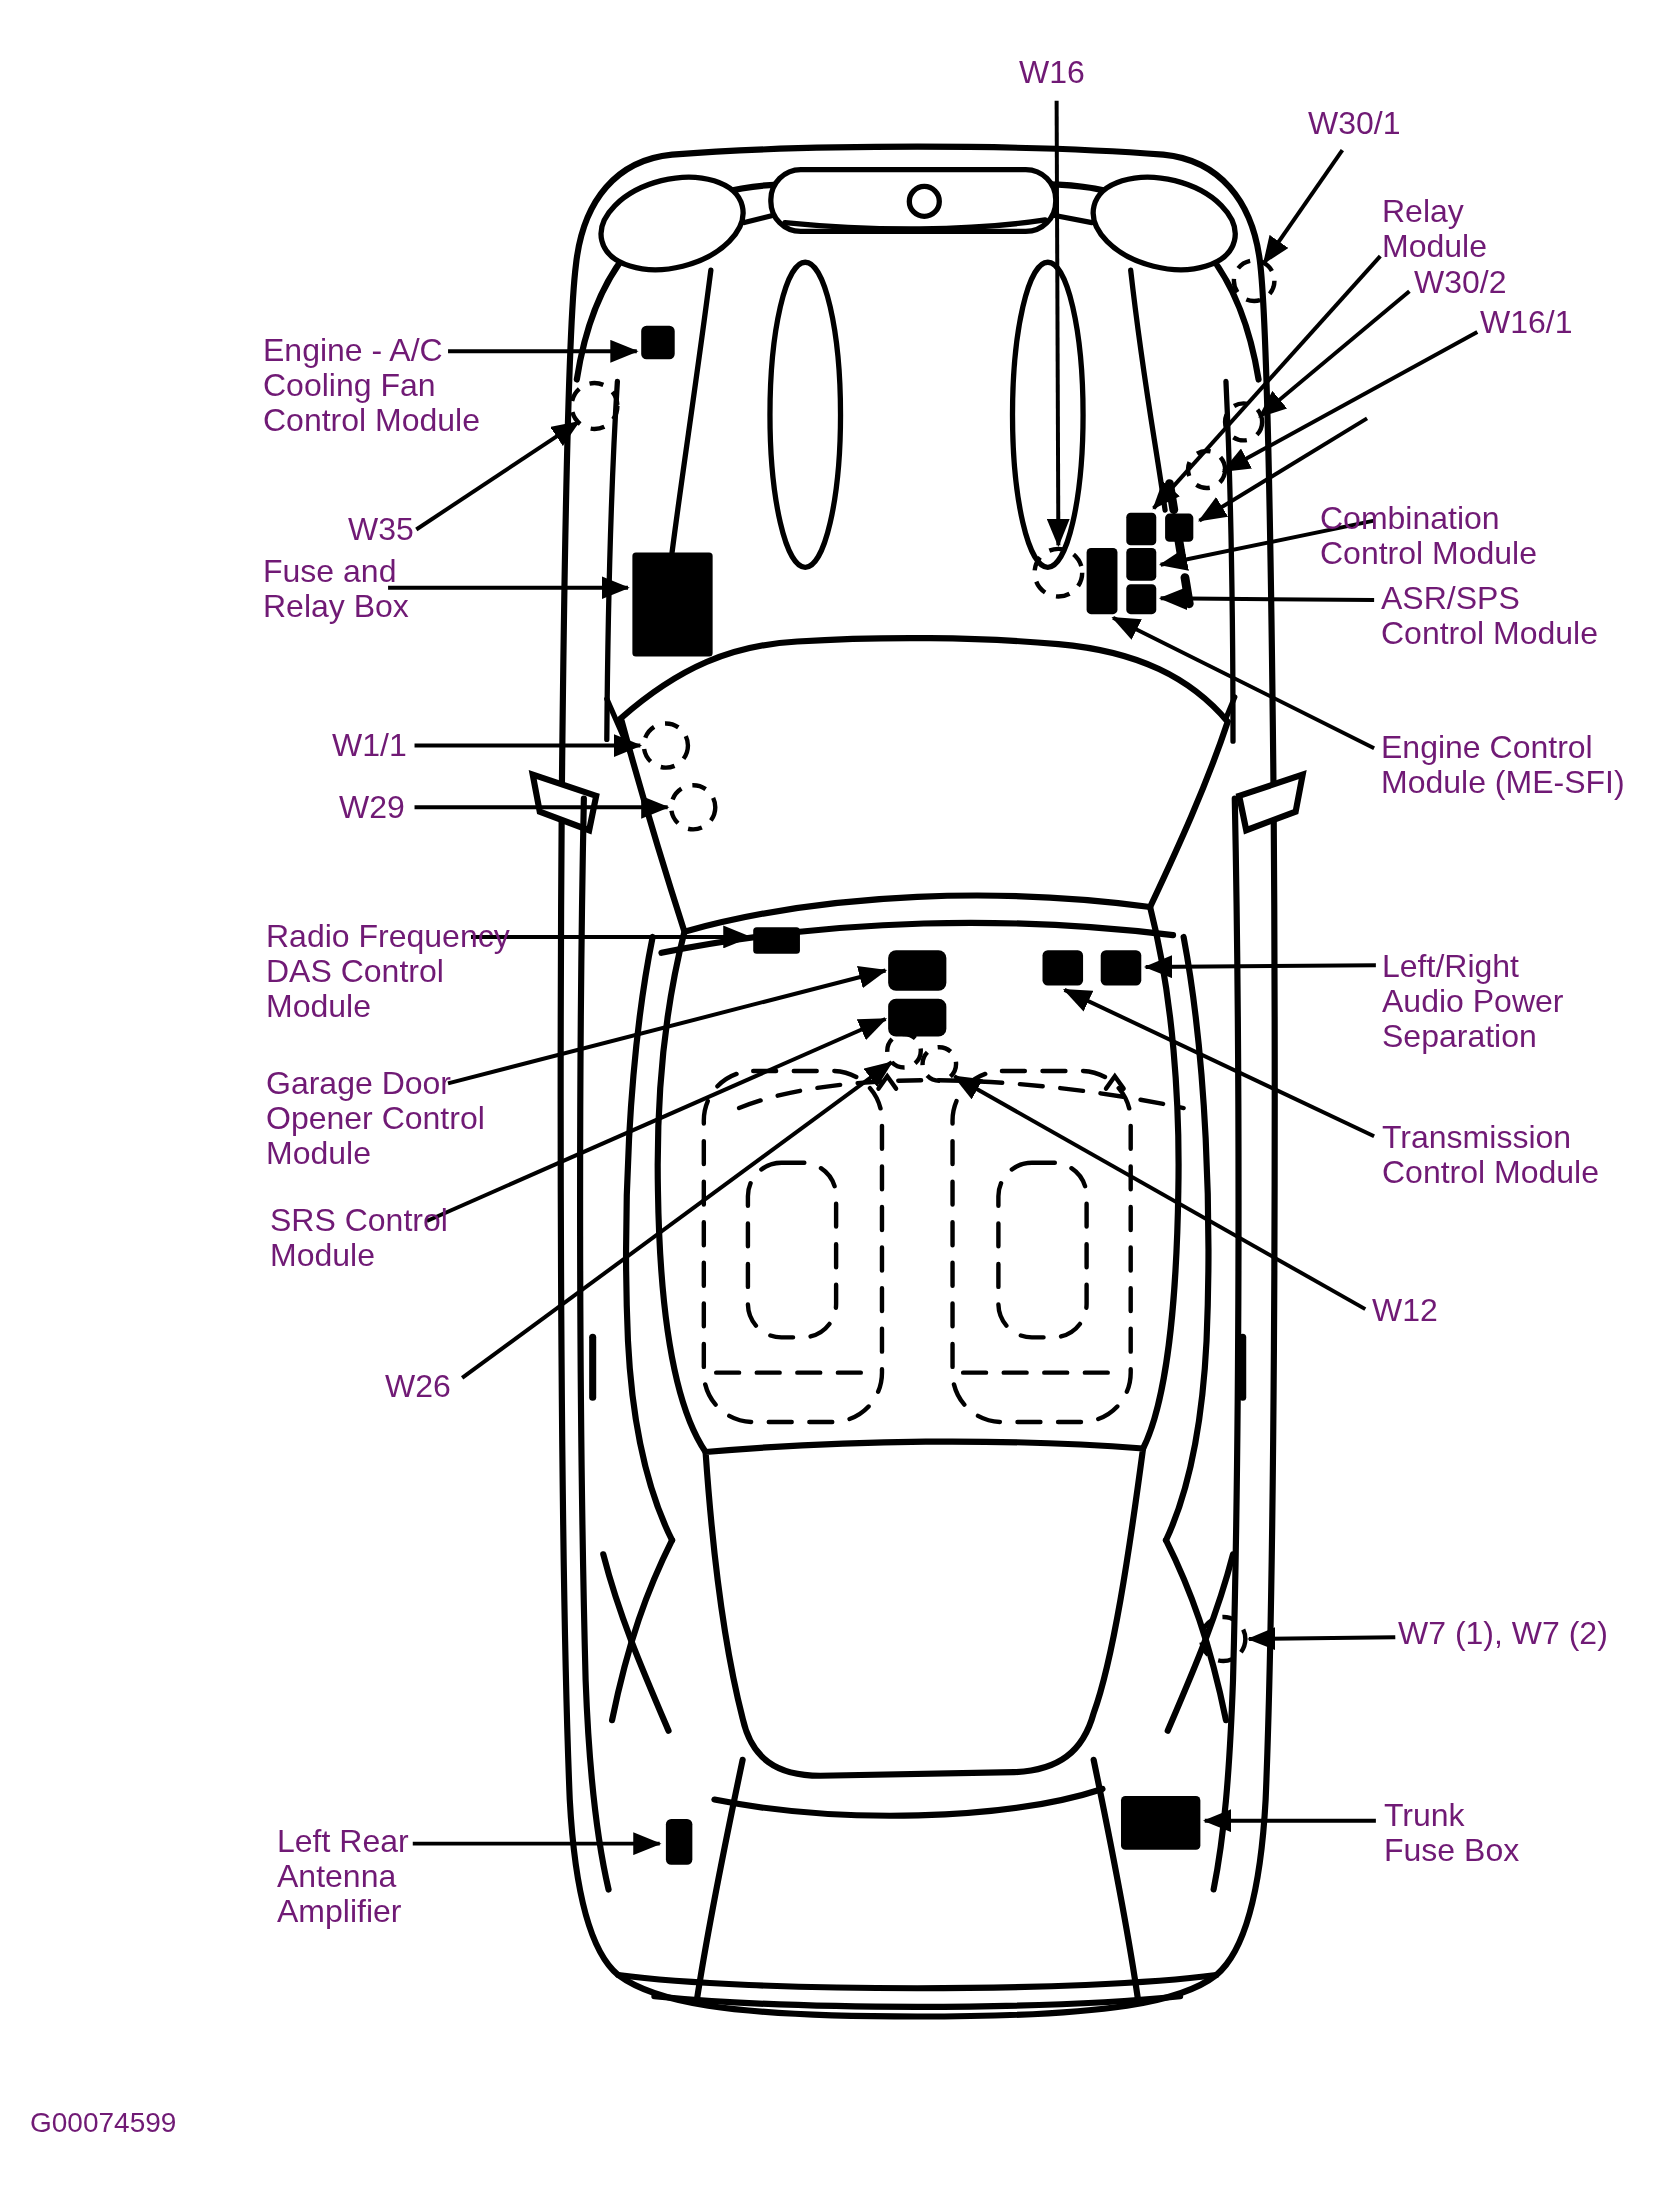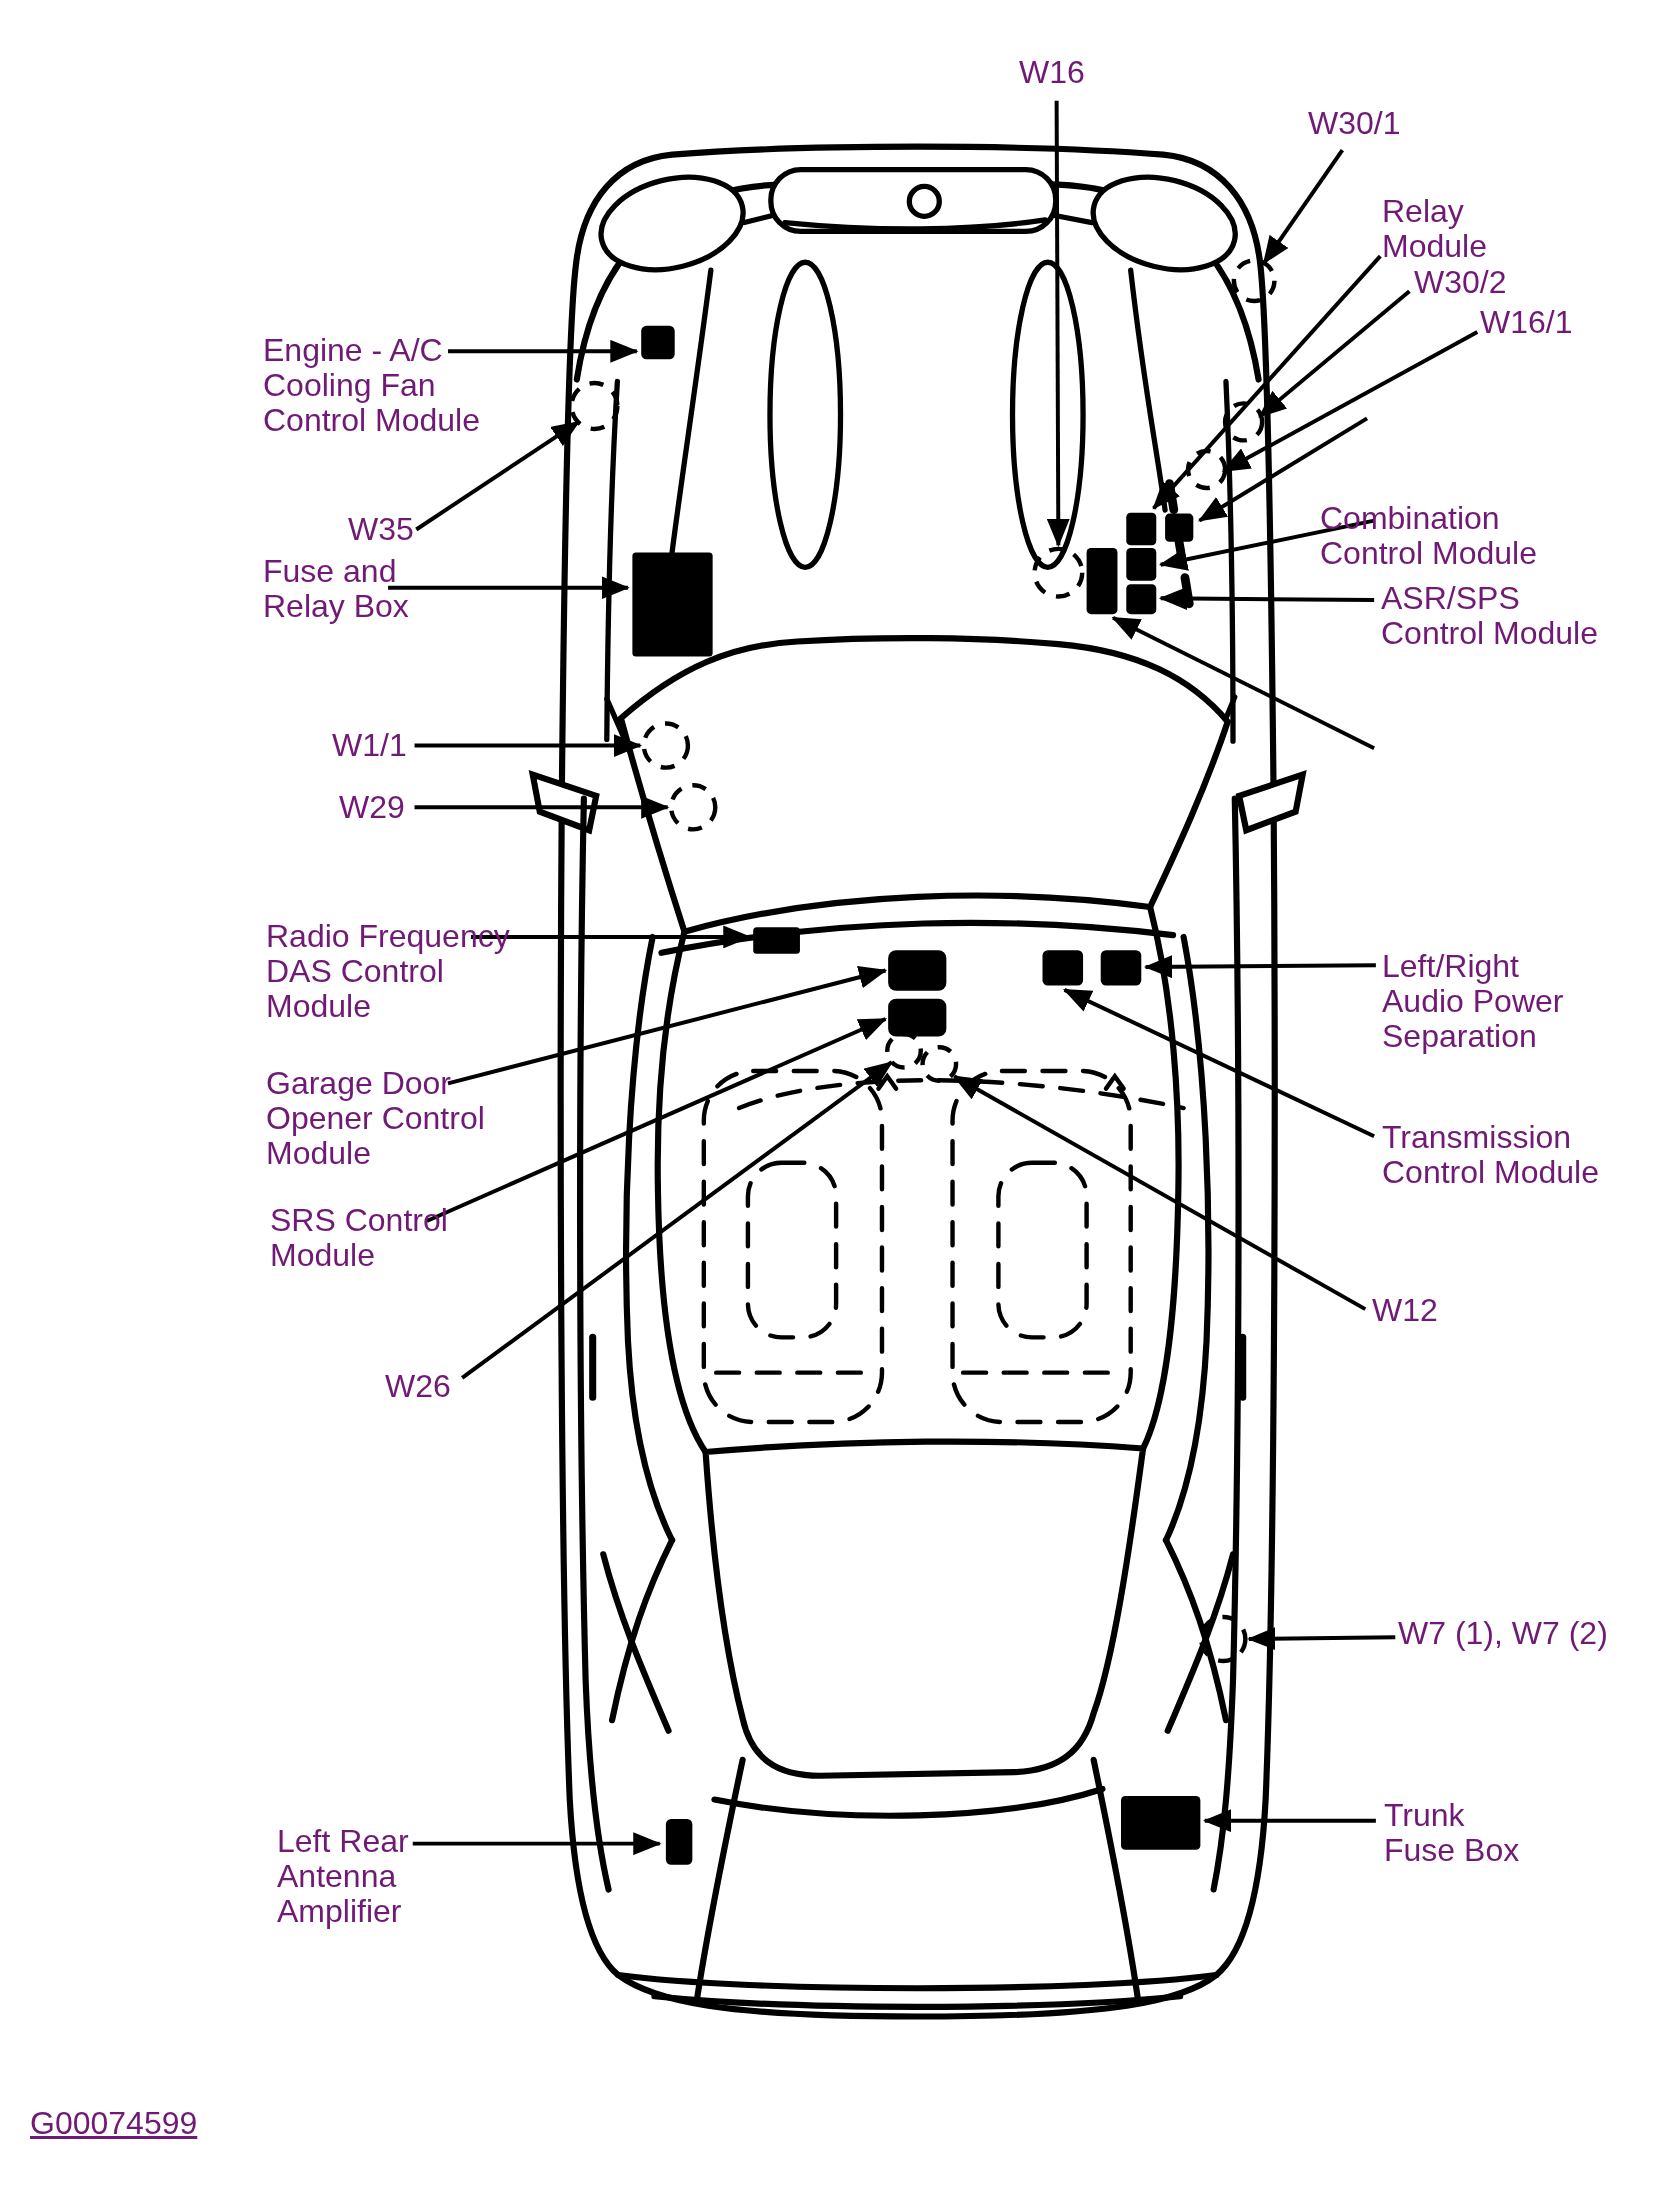--- a/index.html
+++ b/index.html
@@ -7,21 +7,21 @@
     width:1659px;height:2202px;position:relative;overflow:hidden;
     background:#ffffff;
     font-family:"Liberation Sans", sans-serif;
   }
   #stage{position:absolute;left:0;top:0;width:1659px;height:2202px;}
   svg{position:absolute;left:0;top:0;}
   .lbl{
     position:absolute;color:#701a75;font-size:32px;line-height:35px;
     white-space:pre-line;letter-spacing:0px;
   }
-  .lbl.small{font-size:32px;line-height:26.5px;text-decoration:underline;}
+  .lbl.small{font-size:28px;line-height:26.5px;}
 </style>
 </head>
 <body>
 
 <div id="stage">
 
 <svg width="1659" height="2202" viewBox="0 0 1881 2496">
   <defs>
     <marker id="ah" markerUnits="userSpaceOnUse" markerWidth="34" markerHeight="26" refX="30" refY="13" orient="auto">
       <path d="M0,0 L32,13 L0,26 Z" fill="#000"></path>
@@ -191,20 +191,22 @@
   <div class="lbl" style="left:1019px;top:55px;">W16</div>
   <div class="lbl" style="left:1308px;top:106px;">W30/1</div>
   <div class="lbl" style="left:1382px;top:194px;">Relay
 Module</div>
   <div class="lbl" style="left:1414px;top:265px;">W30/2</div>
   <div class="lbl" style="left:1480px;top:305px;">W16/1</div>
   <div class="lbl" style="left:1320px;top:501px;">Combination
 Control Module</div>
   <div class="lbl" style="left:1381px;top:581px;">ASR/SPS
 Control Module</div>
+  <div class="lbl" style="left:1381px;top:730px;">Engine Control
+Module (ME-SFI)</div>
   <div class="lbl" style="left:263px;top:333px;">Engine - A/C
 Cooling Fan
 Control Module</div>
   <div class="lbl" style="left:348px;top:512px;">W35</div>
   <div class="lbl" style="left:263px;top:554px;">Fuse and
 Relay Box</div>
   <div class="lbl" style="left:332px;top:728px;">W1/1</div>
   <div class="lbl" style="left:339px;top:790px;">W29</div>
   <div class="lbl" style="left:266px;top:919px;">Radio Frequency
 DAS Control

